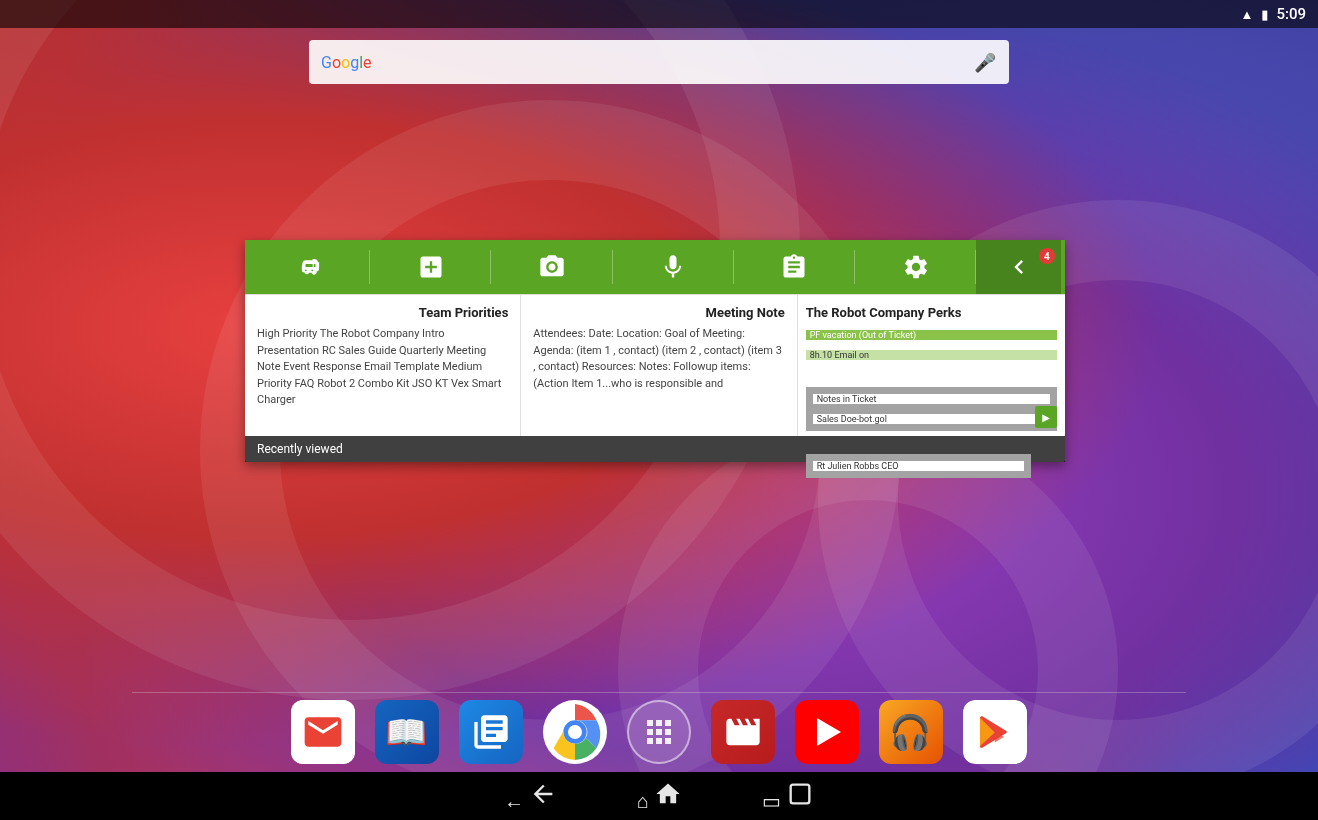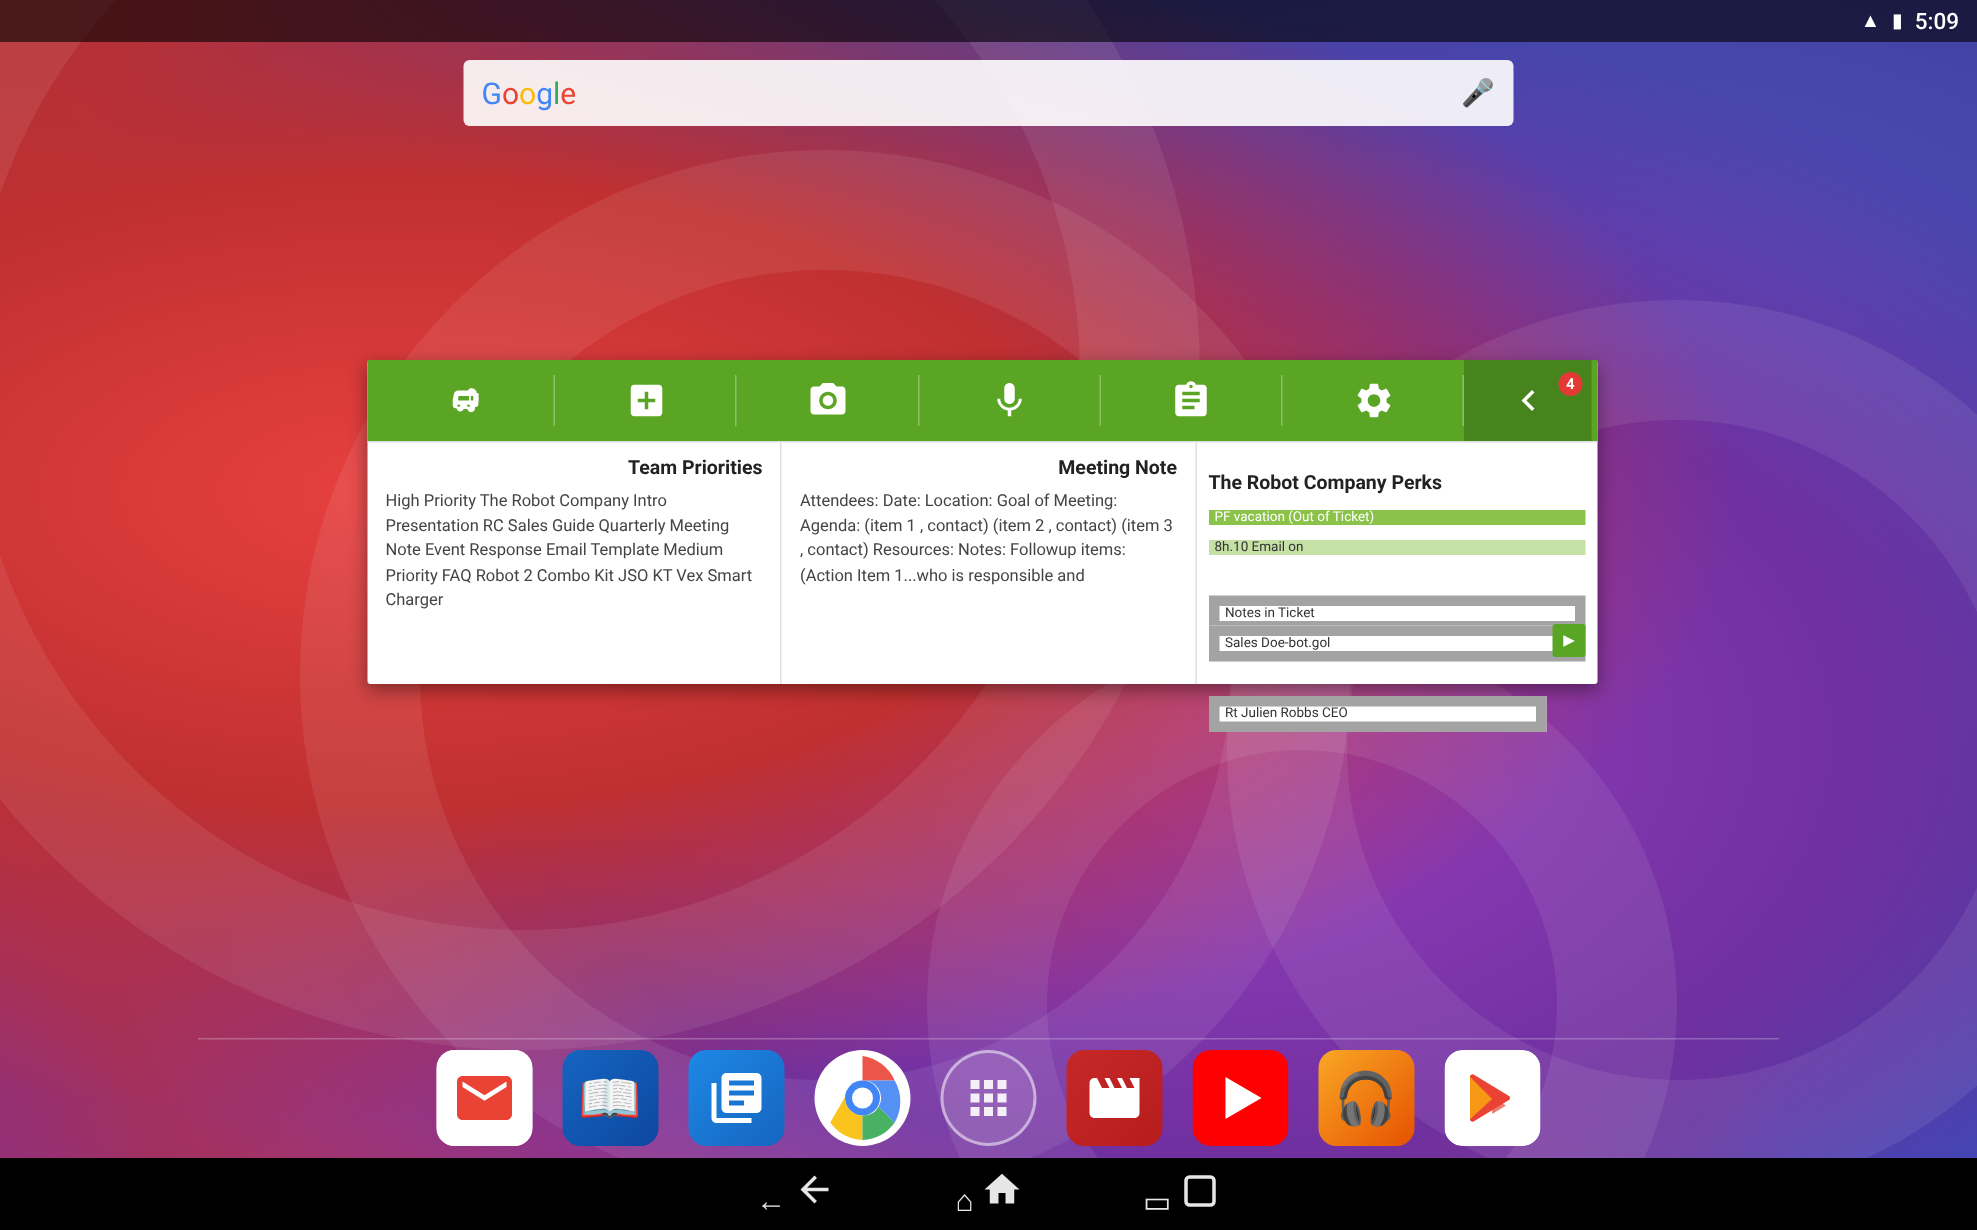--- a/index.html
+++ b/index.html
@@ -60,21 +60,21 @@
       width: 700px;
       height: 44px;
       background: rgba(255,255,255,0.9);
       border-radius: 4px;
       display: flex;
       align-items: center;
       padding: 0 12px;
       z-index: 100;
     }
     #search-bar .google-logo {
-      font-size: 20px;
+      font-size: 16px;
       color: #555;
       font-weight: normal;
       margin-right: auto;
     }
     #search-bar .google-logo span.g { color: #4285f4; }
     #search-bar .google-logo span.o1 { color: #ea4335; }
     #search-bar .google-logo span.o2 { color: #fbbc05; }
     #search-bar .google-logo span.g2 { color: #4285f4; }
     #search-bar .google-logo span.l { color: #34a853; }
     #search-bar .google-logo span.e { color: #ea4335; }
@@ -160,21 +160,21 @@
     }
     .panel-text {
       font-size: 11px;
       color: #444;
       line-height: 1.5;
     }
 
     
     #third-panel {
       flex: 1;
-      padding: 20px 8px;
+      padding: 10px 8px;
     }
     .third-title {
       font-size: 13px;
       font-weight: bold;
       color: #222;
       margin-bottom: 6px;
     }
     .spreadsheet-row {
       display: flex;
       align-items: center;
@@ -401,20 +401,23 @@
         </div>
         <div class="spreadsheet-row" style="display:flex; align-items:flex-start;">
           <span class="row-white" style="flex:1;">Rt Julien Robbs CEO</span>
           <div class="play-btn"></div>
         </div>
       </div>
     </div>
 
   </div>
 
+  <div id="recently-viewed">
+    <span>Recently viewed</span>
+  </div>
 
 </div>
 
 <div id="dock">
   <div class="dock-divider"></div>
 
   <div class="dock-app" style="background:#fff;">
     <div style="background:#fff; width:100%; height:100%; border-radius:12px; display:flex; align-items:center; justify-content:center;">
       <svg viewBox="0 0 24 24" width="44" height="44">
         <path fill="#ea4335" d="M20 4H4c-1.1 0-2 .9-2 2v12c0 1.1.9 2 2 2h16c1.1 0 2-.9 2-2V6c0-1.1-.9-2-2-2zm0 4l-8 5-8-5V6l8 5 8-5v2z"></path>

